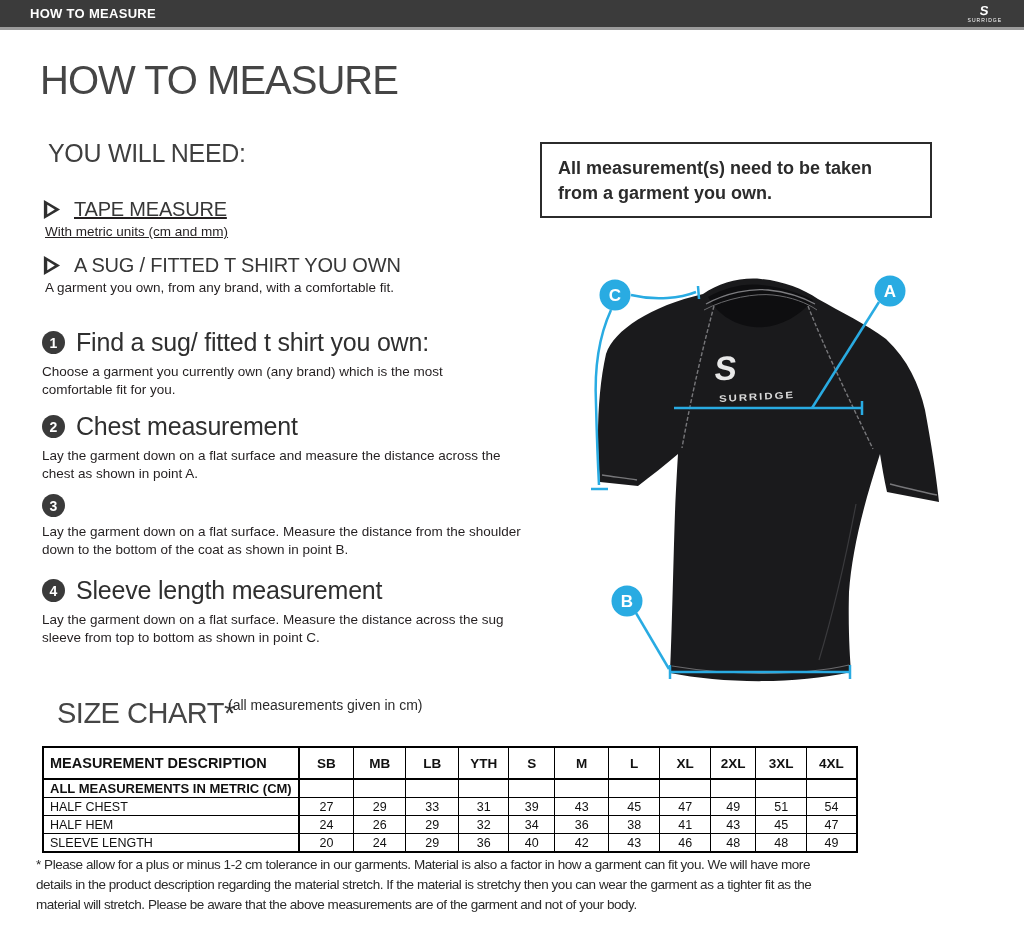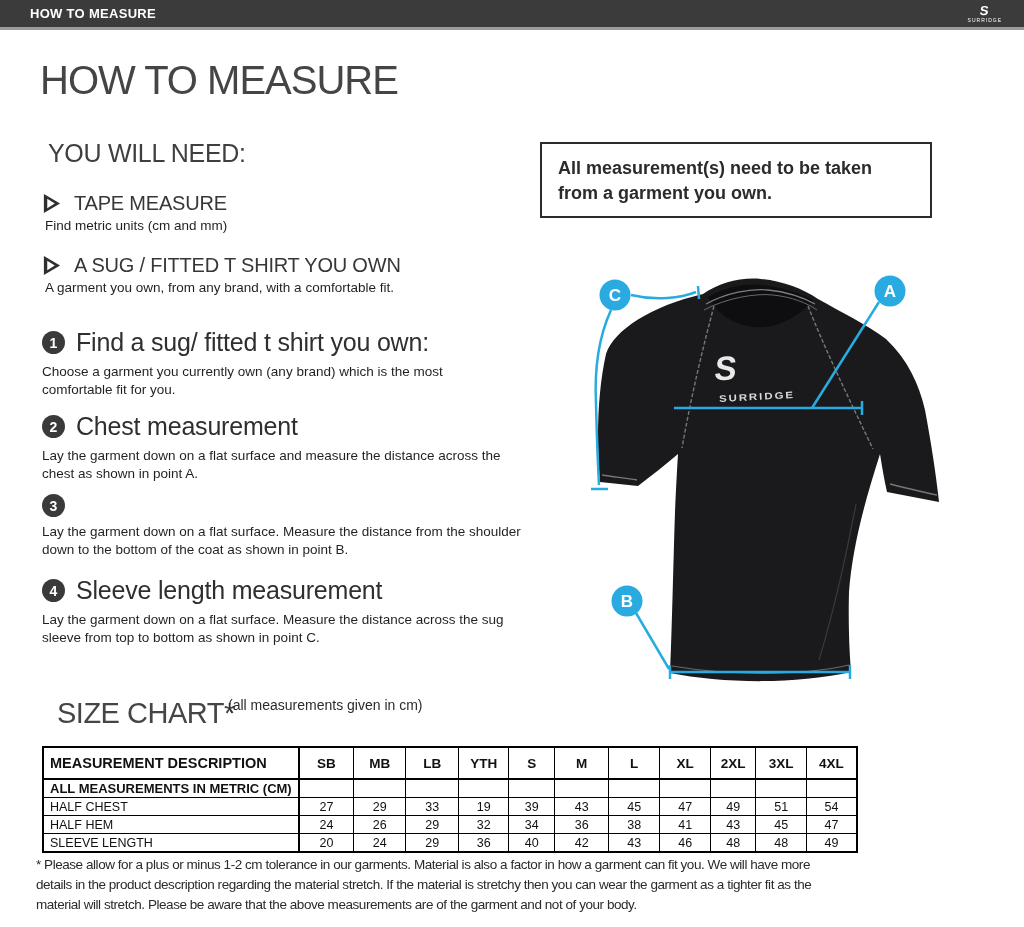--- a/index.html
+++ b/index.html
@@ -72,29 +72,29 @@
   <span class="topbar-logo">
     <span class="logo-s">S</span>
     <span class="logo-word">SURRIDGE</span>
   </span>
 </div>
 
 <h1 class="page-title">HOW TO MEASURE</h1>
 
 <h2 class="ywn-heading">YOU WILL NEED:</h2>
 
-<div class="need-item" style="top:192px;">
+<div class="need-item" style="top:198px;text-decoration:underline;">
   <div class="row">
     <svg class="tri-icon" viewBox="0 0 20 22">
       <path d="M2,1 L19,11 L2,21 Z" fill="#2f2f2f"></path>
       <path d="M5.5,6 L13.5,11 L5.5,16 Z" fill="#ffffff"></path>
     </svg>
     <span class="need-title">TAPE MEASURE</span>
   </div>
-  <div class="need-sub">Find metric units (cm and mm)</div>
+  <div class="need-sub">With metric units (cm and mm)</div>
 </div>
 
 <div class="need-item" style="top:254px;">
   <div class="row">
     <svg class="tri-icon" viewBox="0 0 20 22">
       <path d="M2,1 L19,11 L2,21 Z" fill="#2f2f2f"></path>
       <path d="M5.5,6 L13.5,11 L5.5,16 Z" fill="#ffffff"></path>
     </svg>
     <span class="need-title">A SUG / FITTED T SHIRT YOU OWN</span>
   </div>
@@ -240,21 +240,21 @@
         <td></td>
       <td></td>
         <td></td>
       <td></td>
     </tr>
     <tr class="data-row">
       <td class="desc-col">HALF CHEST</td>
       <td>27</td>
       <td>29</td>
       <td>33</td>
-      <td>19</td>
+      <td>31</td>
       <td>39</td>
       <td>43</td>
       <td>45</td>
       <td>47</td>
       <td>49</td>
       <td>51</td>
       <td>54</td>
     </tr>
     <tr class="data-row">
       <td class="desc-col">HALF HEM</td>

